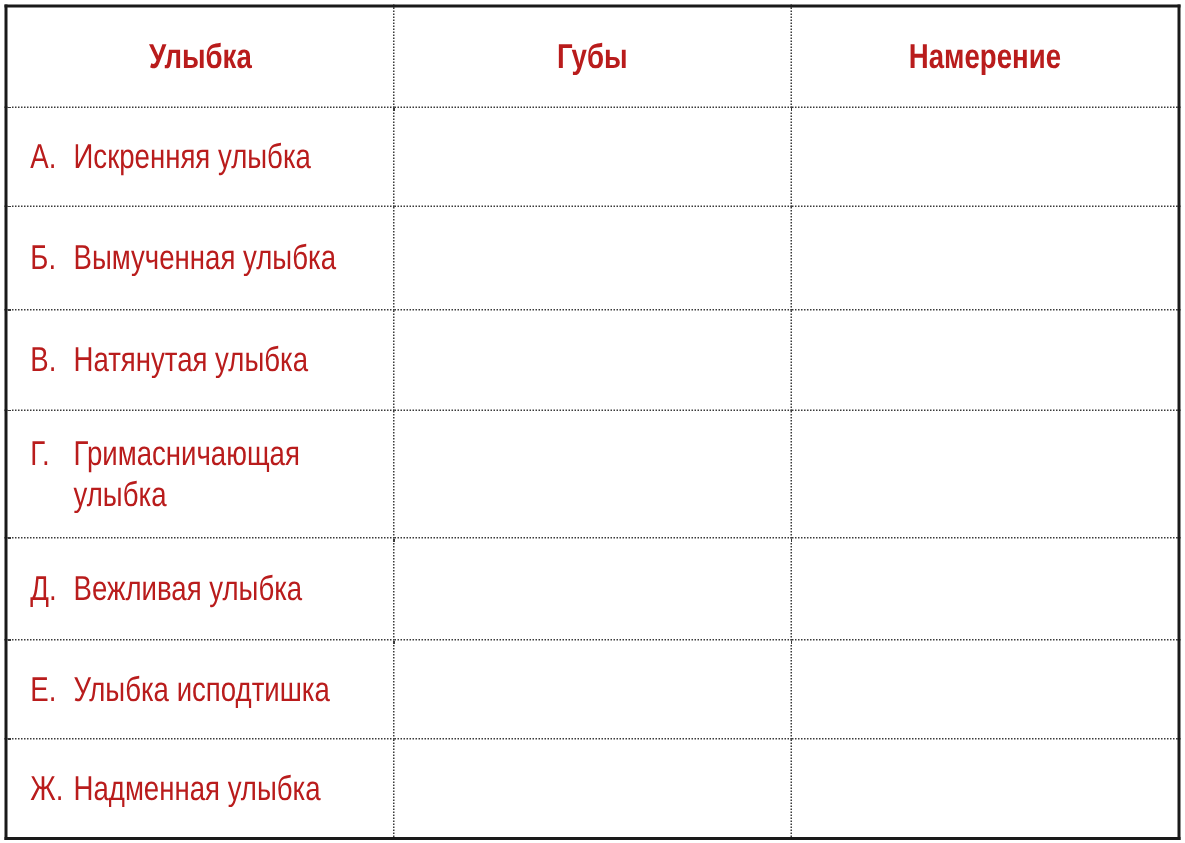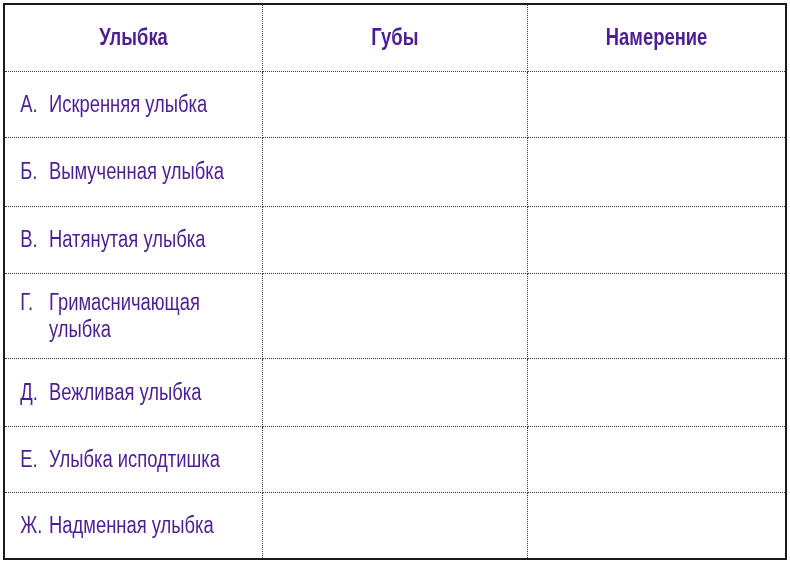--- a/index.html
+++ b/index.html
@@ -7,21 +7,21 @@
     padding: 0;
     background: #ffffff;
   }
   .page {
     width: 695px;
     height: 562px;
     background: #ffffff;
     box-sizing: border-box;
     padding: 3px;
     font-family: "Liberation Sans", "DejaVu Sans", sans-serif;
-    color: #4c1d95;
+    color: #b91c1c;
   }
   table.smile-table {
     width: 784px;
     height: 555px;
     border-collapse: collapse;
     table-layout: fixed;
     border: 2px solid #1a1a1a;
   }
   col.c1 { width: 258px; }
   col.c2 { width: 264px; }

